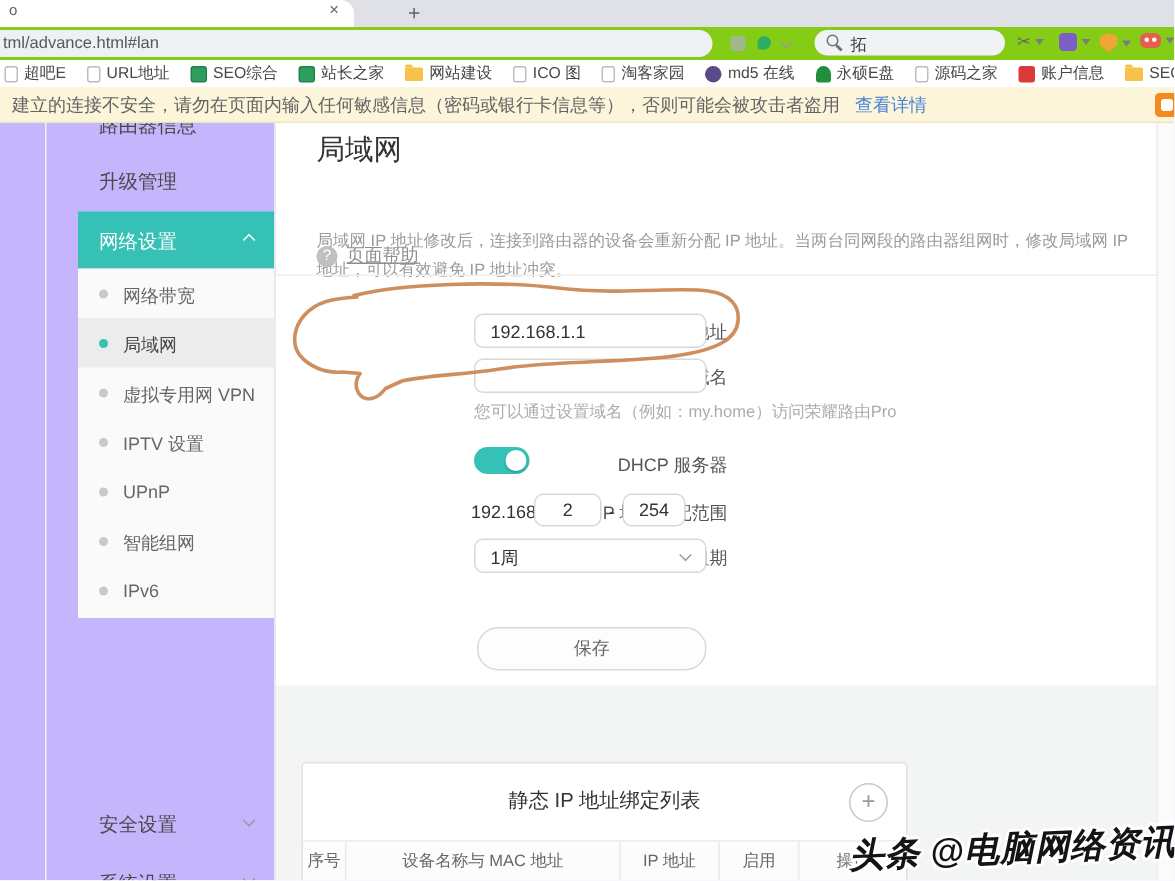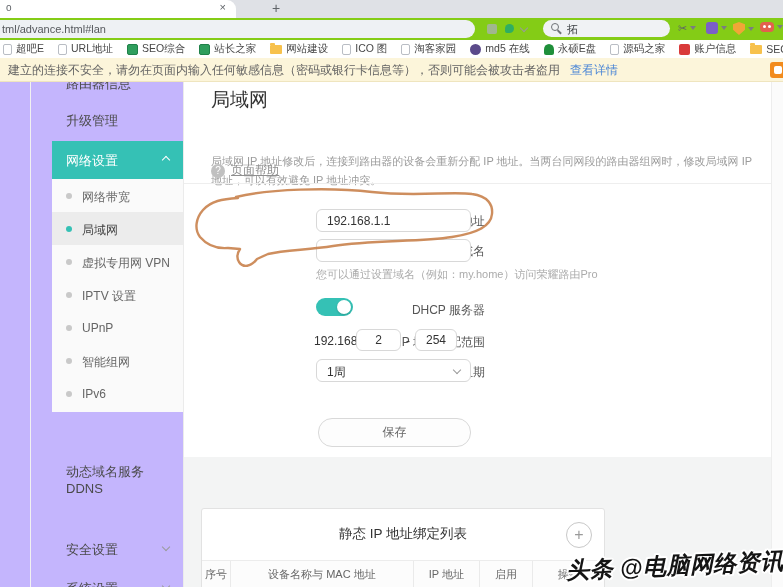--- a/index.html
+++ b/index.html
@@ -244,23 +244,20 @@
           <span class="lab">UPnP</span>
         </div>
       <div class="sub" style="top:262px">
           <span class="dot"></span>
           <span class="lab">智能组网</span>
         </div>
       <div class="sub" style="top:295px">
           <span class="dot"></span>
           <span class="lab">IPv6</span>
         </div>
-      <div class="srow" style="top:369px;height:39px">
-          <span class="lab" style="top:12px">动态域名服务 DDNS</span>
-        </div>
       <div class="srow" style="top:447px;height:39px">
           <span class="lab" style="top:12px">安全设置</span>
           <span class="chev" style="top:15px"></span>
         </div>
       <div class="srow" style="top:486px;height:39px">
           <span class="lab" style="top:12px">系统设置</span>
           <span class="chev" style="top:15px"></span>
         </div>
     </div>
 

